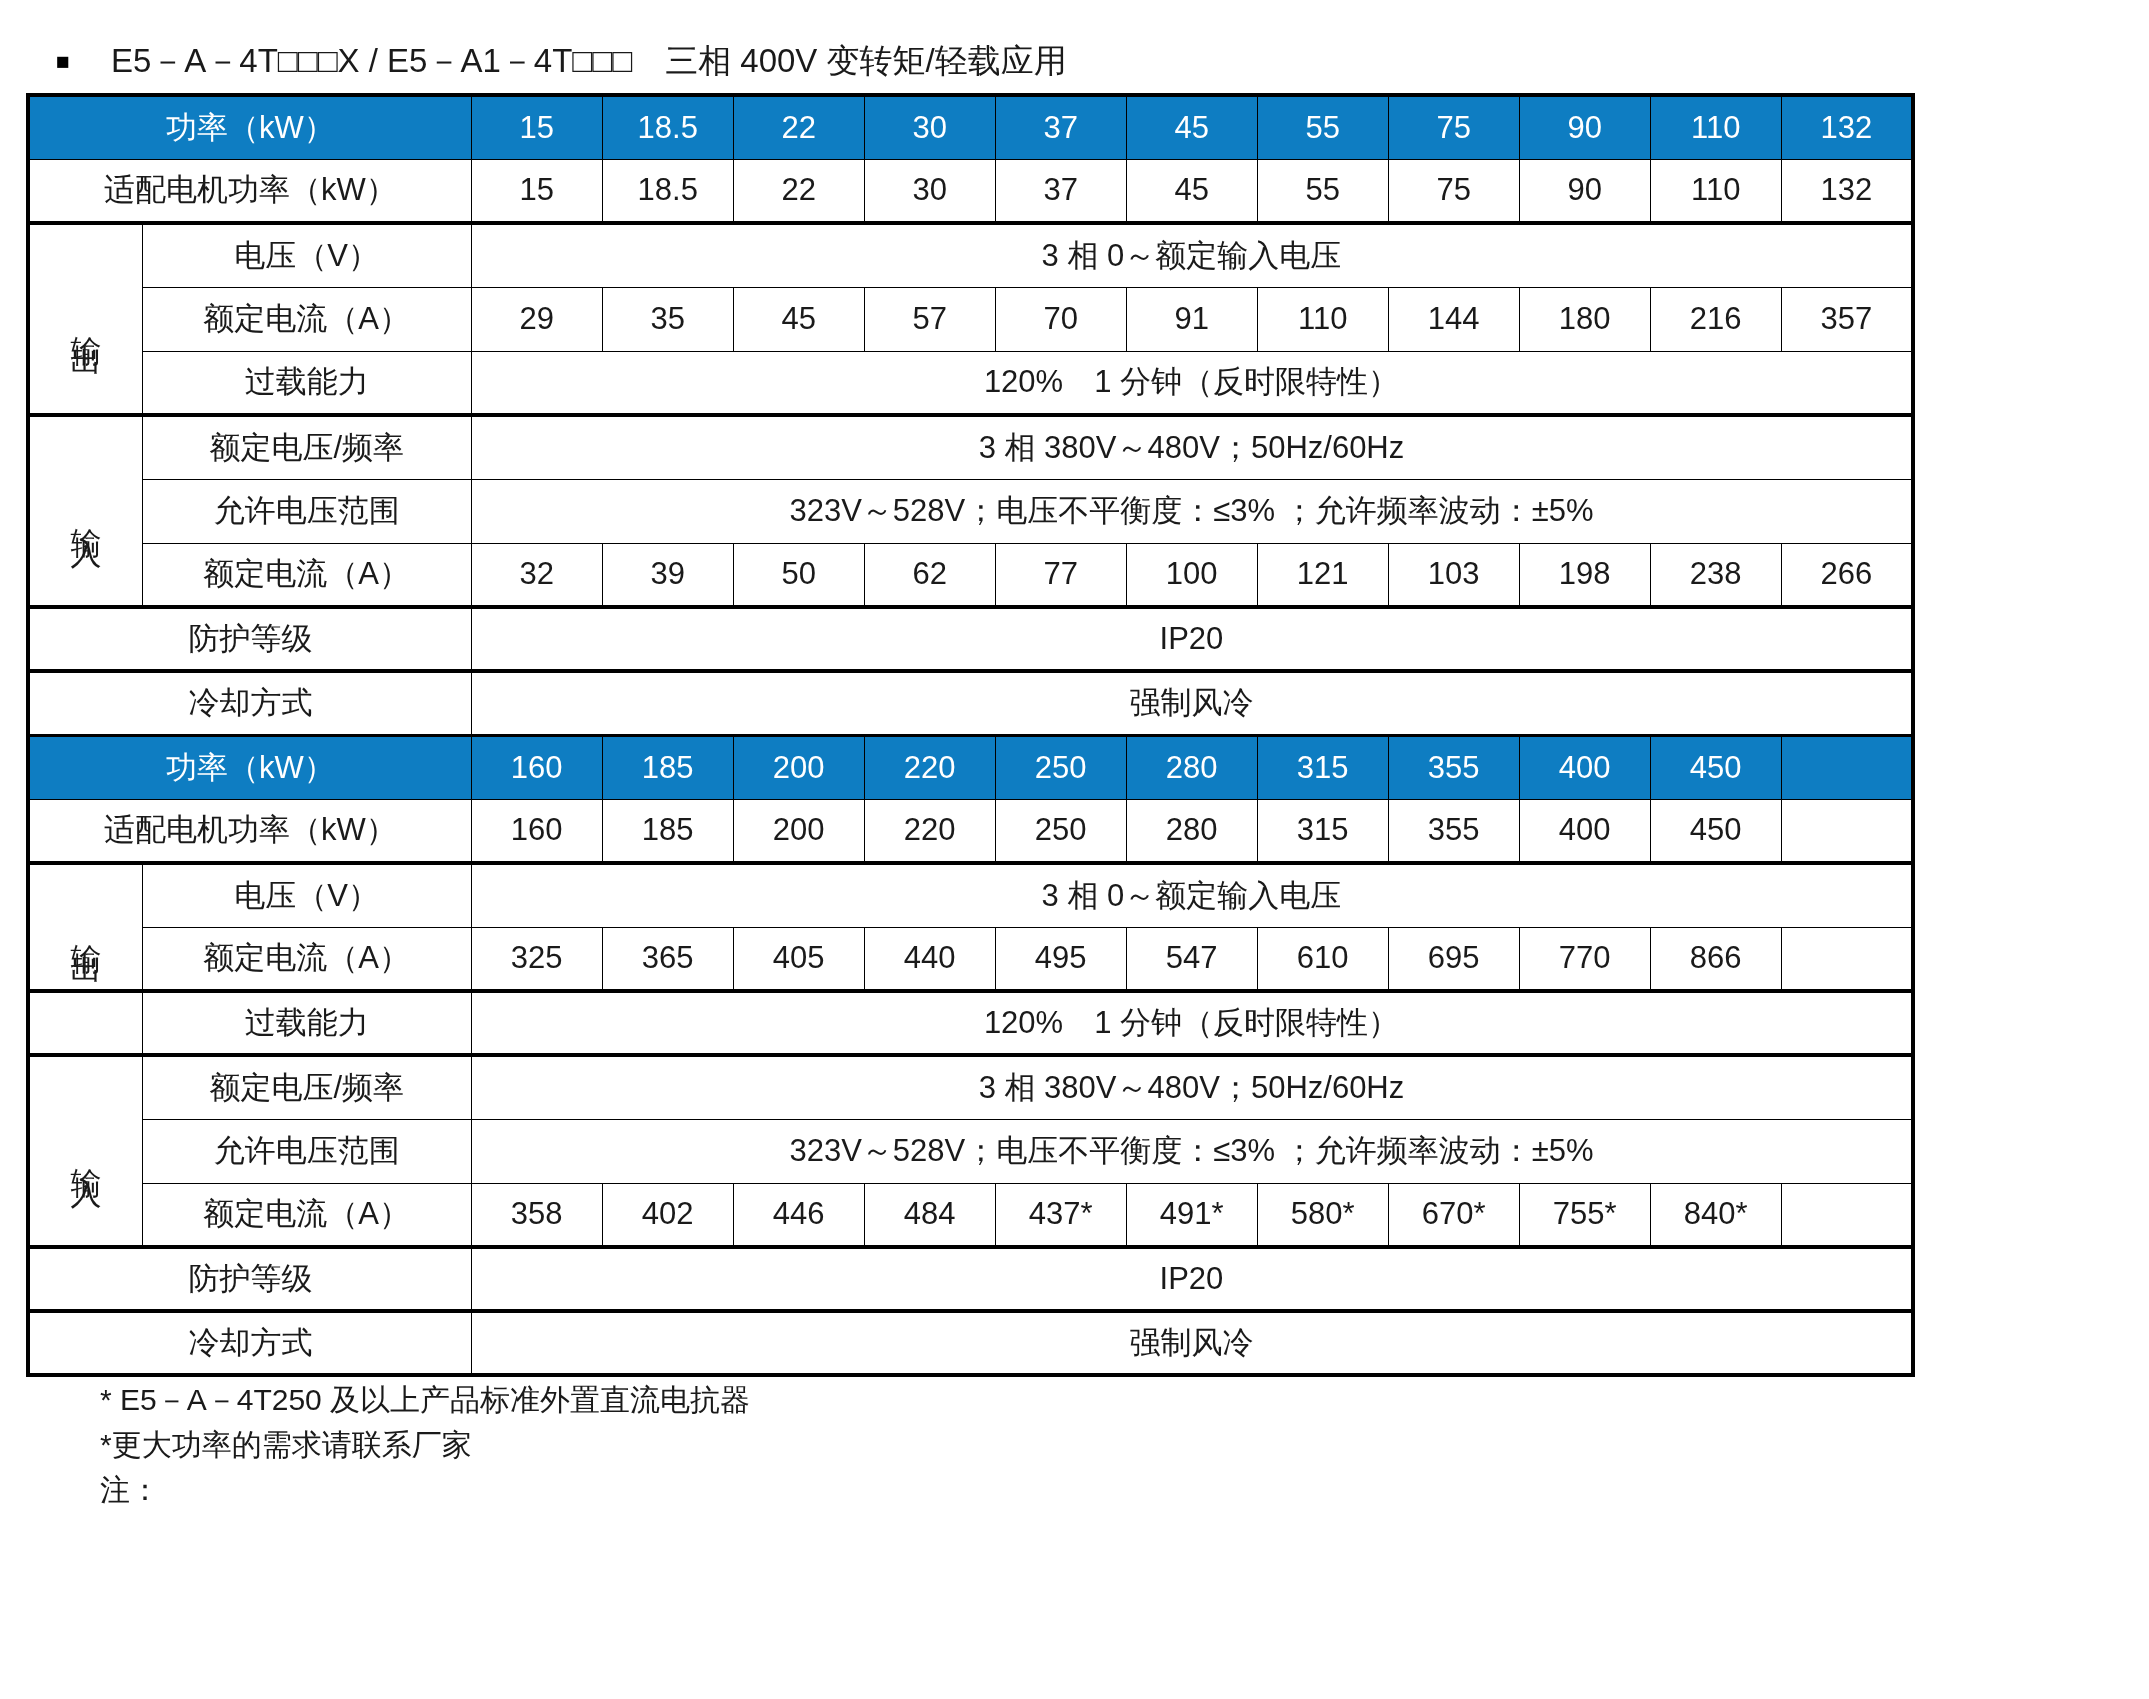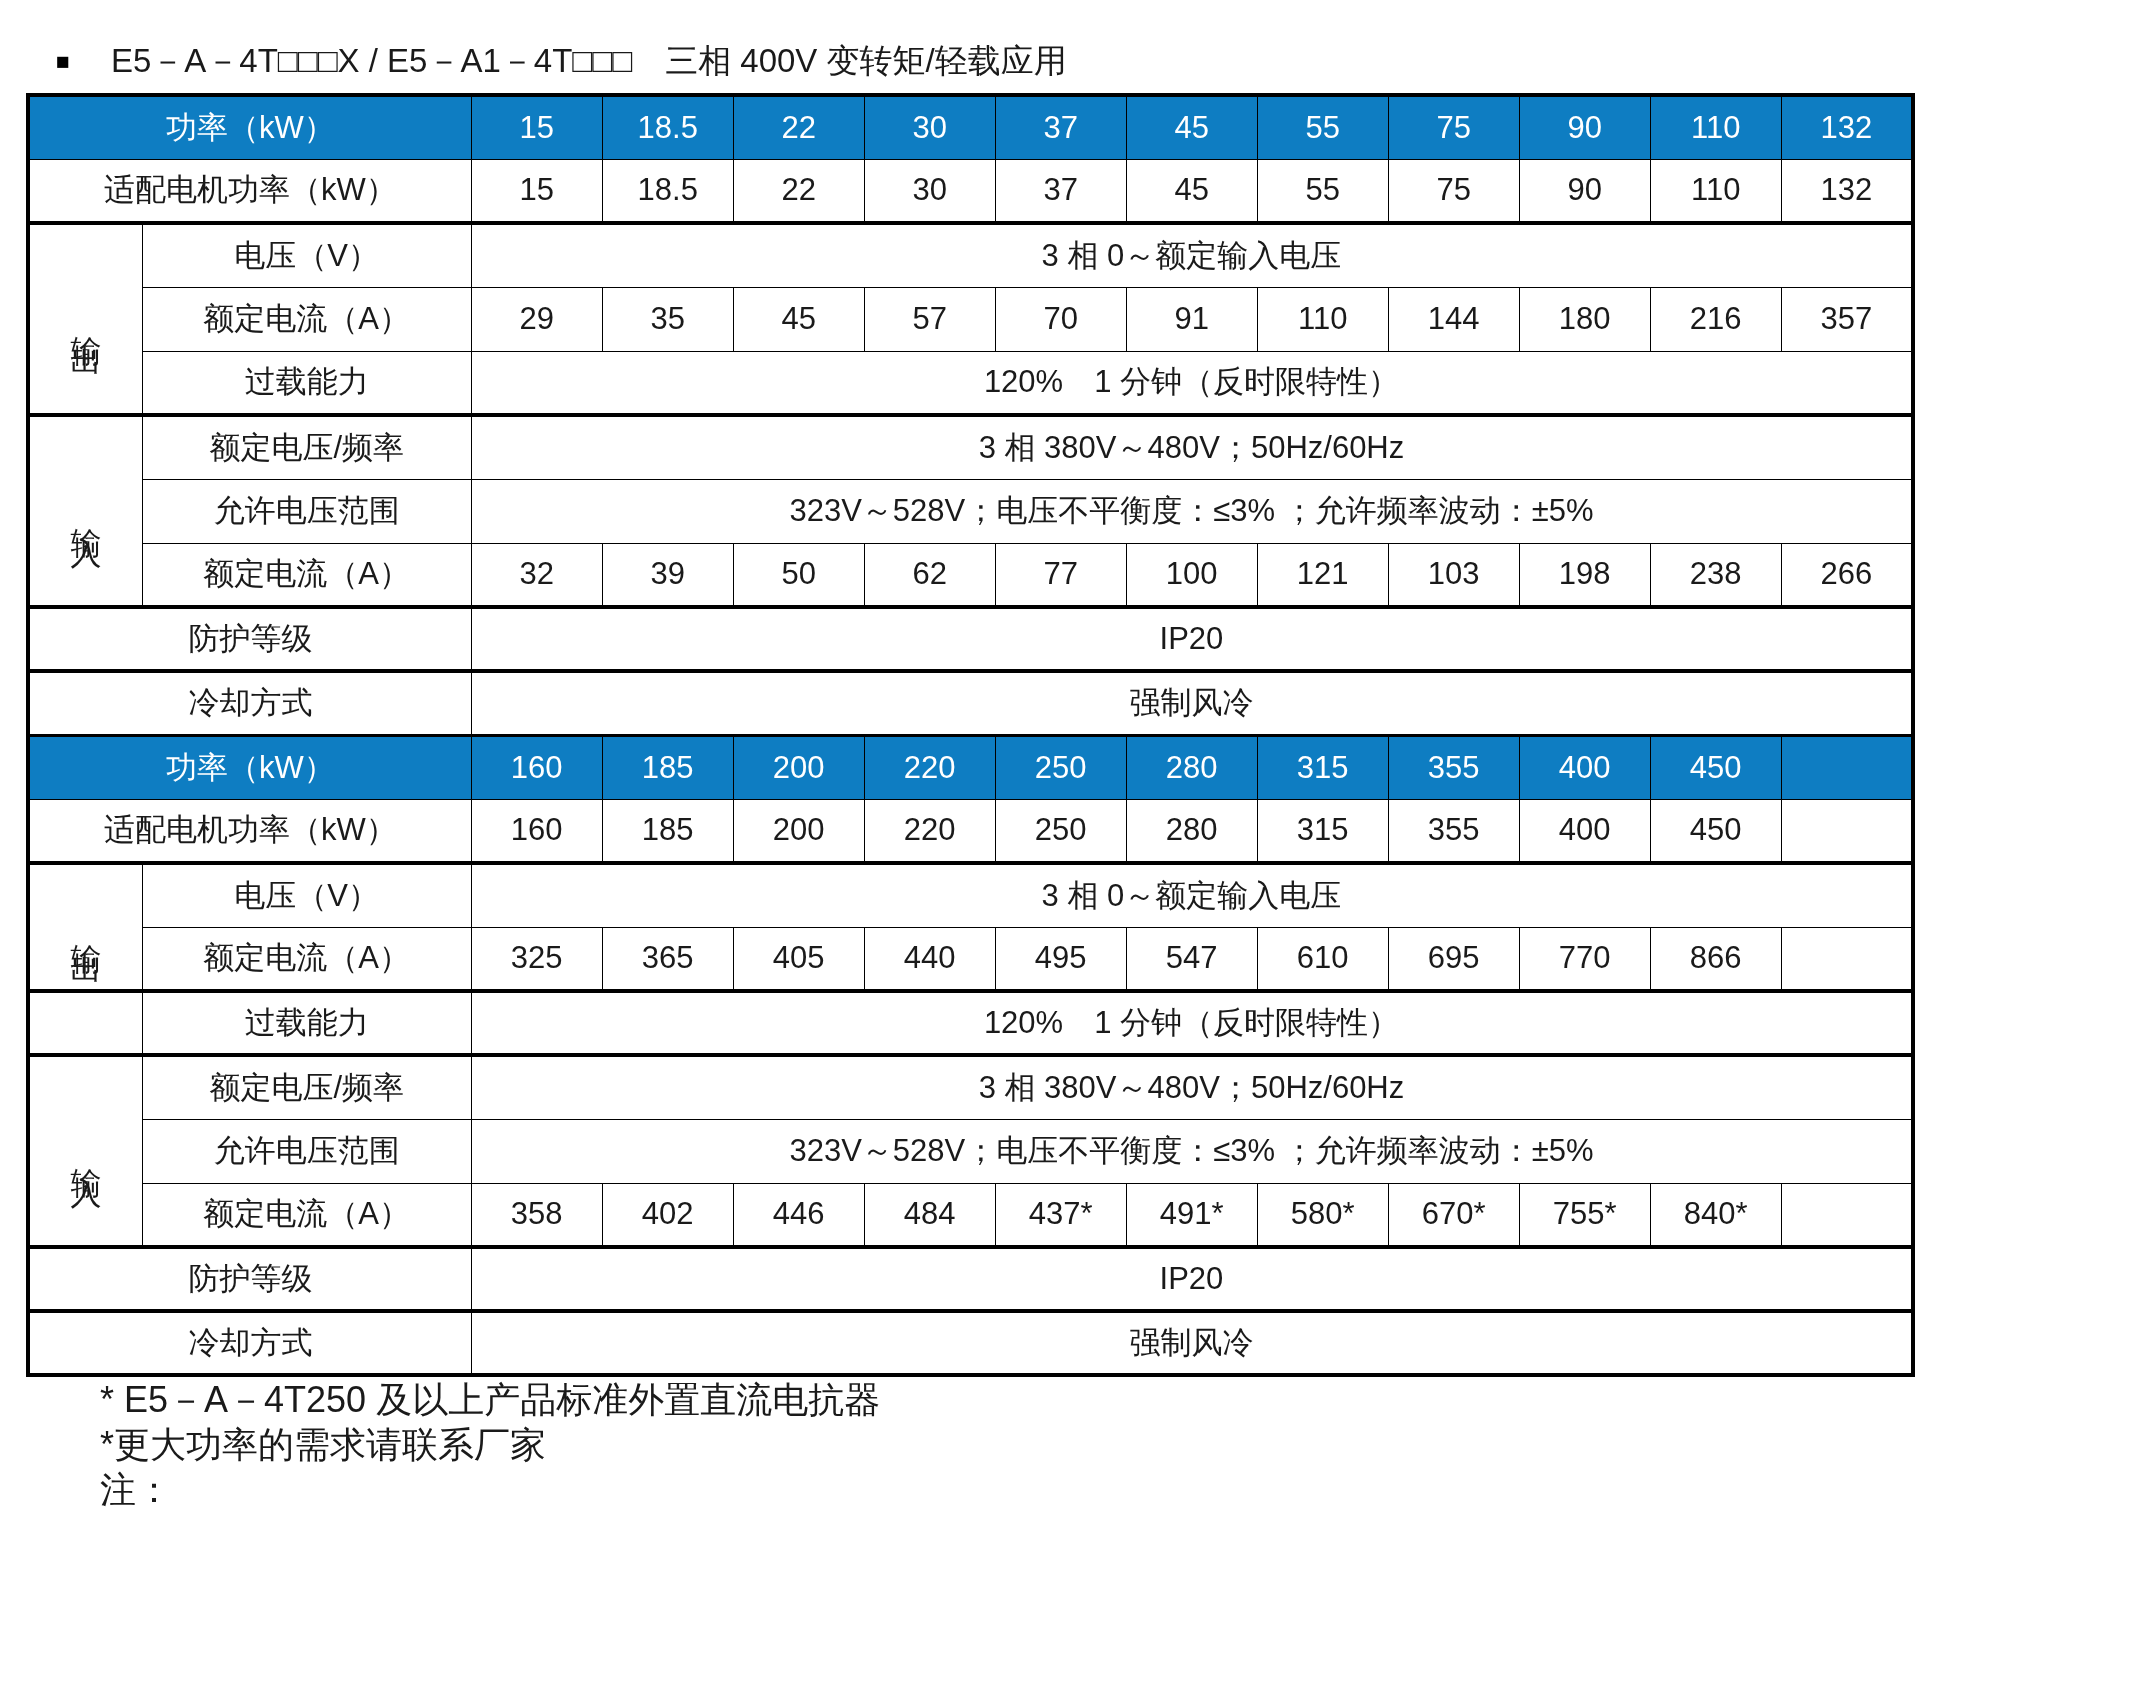--- a/index.html
+++ b/index.html
@@ -8,21 +8,21 @@
   .title{position:absolute;top:39px;left:56px;display:flex;align-items:center;font-size:33px;}
   .title .bullet{font-size:23px;margin-right:41px;color:#000;}
   table.spec{position:absolute;top:93px;left:7.2px;width:1885px;border-collapse:collapse;
              table-layout:fixed;border:4.5px solid #000;margin-left:19px;}
   td{border:1.8px solid #000;text-align:center;vertical-align:middle;font-size:31px;
      padding:0;overflow:hidden;white-space:nowrap;}
   tr{height:64px;}
   tr.tt td{border-top-width:4.5px;}
   tr.hdr td{background:#0e7dc2;color:#ffffff;border-top-width:3.6px;}
   td.grp .v{writing-mode:vertical-rl;text-orientation:upright;letter-spacing:9px;line-height:1;}
-  .notes{position:absolute;top:1377px;left:100px;font-size:36px;}
+  .notes{position:absolute;top:1377px;left:100px;font-size:30px;}
   .notes div{height:45px;line-height:45px;white-space:nowrap;}
   .notes div.indent{padding-left:21.5px;}
 </style>
 </head>
 <body>
 
 <div class="page">
 
   <div class="title">
     <span class="bullet">■</span>

